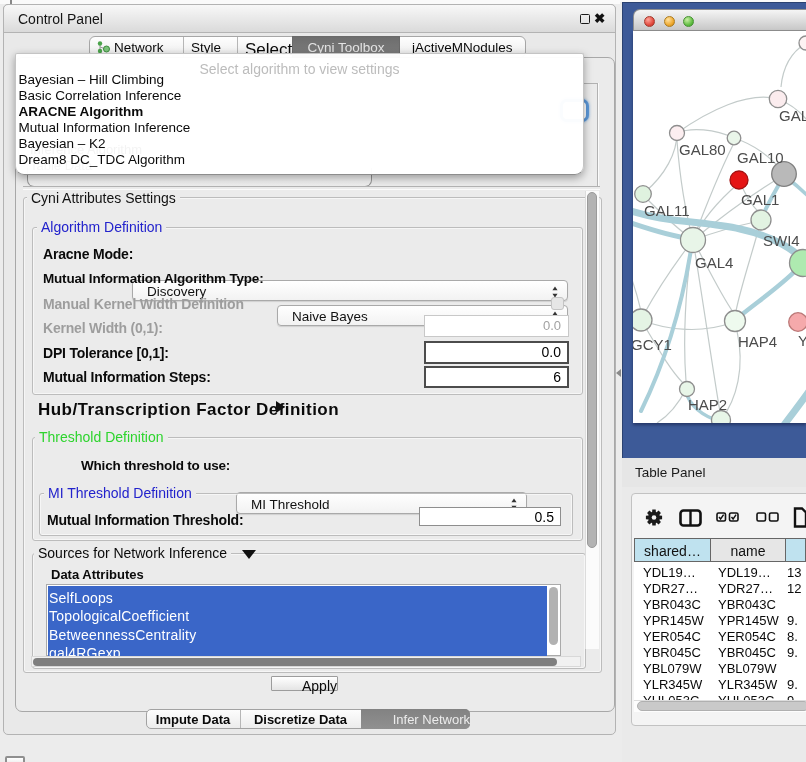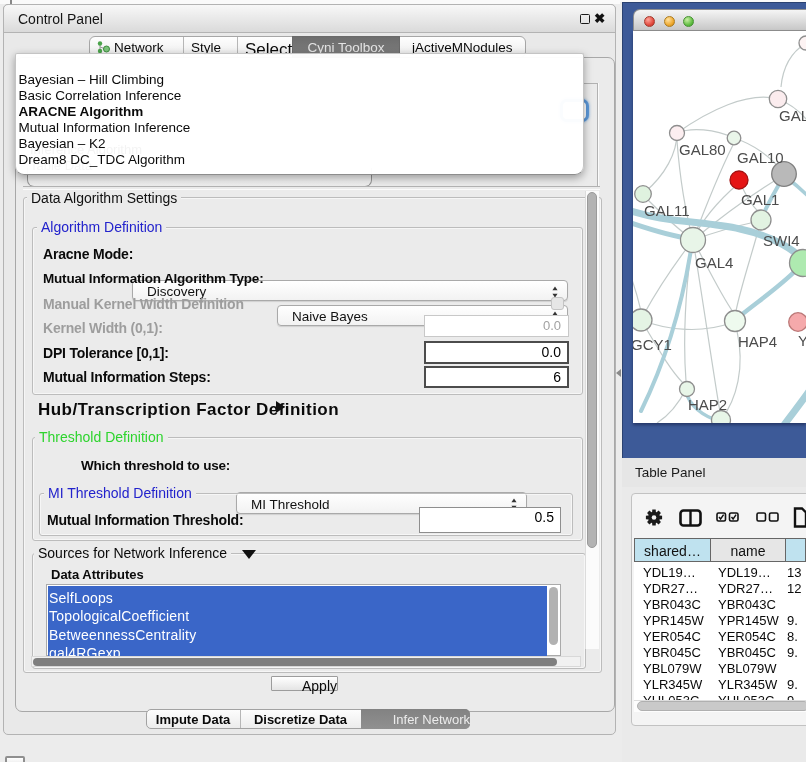--- a/index.html
+++ b/index.html
@@ -48,32 +48,33 @@
     <circle cx="4" cy="11" r="2.2" fill="#4aa34a"></circle>
   <circle cx="10.5" cy="9" r="3" fill="#7cc47c" stroke="#3c8c3c"></circle>
 </svg>
 <div class="abs" style="left:114px;top:40px;font-size:13.5px;color:#0a0a0a;">Network</div>
 <div class="abs" style="left:191px;top:40px;font-size:13.5px;color:#0a0a0a;">Style</div>
 <div class="abs" style="left:245px;top:40px;font-size:17px;color:#0a0a0a;">Select</div>
 <div class="abs" style="left:292px;top:40px;width:108px;text-align:center;font-size:13.5px;color:#e4e4e4;">Cyni Toolbox</div>
 <div class="abs" style="left:412px;top:40px;font-size:13.5px;color:#0a0a0a;">jActiveMNodules</div>
 
 <div class="abs" style="left:15px;top:53px;width:569px;height:122px;background:rgba(255,255,255,.97);border:1px solid #c4c4c4;border-bottom:1px solid #8d8d8d;border-radius:2px 2px 9px 9px;box-shadow:0 3px 8px rgba(0,0,0,.35);box-sizing:border-box;">
+  <div class="abs" style="left:0;top:7px;width:100%;text-align:center;font-size:14px;color:#bcbcbc;">Select algorithm to view settings</div>
   <div class="abs" style="left:14px;top:88px;font-size:13px;color:rgba(90,90,90,.07);">Inference Algorithm</div>
   <div class="abs" style="left:14px;top:104px;font-size:13px;color:rgba(90,90,90,.06);">Table Data</div>
   <div class="abs" style="left:2.5px;top:18px;font-size:13.5px;color:#0a0a0a;line-height:16.1px;white-space:pre;">Bayesian – Hill Climbing
 Basic Correlation Inference
 <b>ARACNE Algorithm</b>
 Mutual Information Inference
 Bayesian – K2
 Dream8 DC_TDC Algorithm</div>
 </div>
 
 <div class="abs gbox" style="left:23px;top:197px;width:577px;height:474px;"></div>
-<div class="abs gtitle" style="left:27px;top:191px;color:#111;">Data Algorithm Settings</div>
+<div class="abs gtitle" style="left:27px;top:191px;color:#111;">Cyni Attributes Settings</div>
 
 <div class="abs gbox" style="left:32px;top:227px;width:549px;height:166px;"></div>
 <div class="abs gtitle" style="left:37px;top:220px;color:#2222cc;">Algorithm Definition</div>
 
 <div class="abs b12" style="left:43px;top:246px;">Aracne Mode:</div>
 <div class="abs combo" style="left:132px;top:242px;width:436px;height:21px;box-sizing:border-box;">
   <span class="ct">Discovery</span>
   <svg class="arrows" viewBox="0 0 7 13">
       <path d="M3.5 0 L6.5 4.5 L0.5 4.5 Z M3.5 13 L6.5 8.5 L0.5 8.5 Z" fill="#333"></path>
     </svg>
@@ -102,21 +103,21 @@
 <div class="abs b12" style="left:81px;top:458px;font-size:13.5px;">Which threshold to use:</div>
 <div class="abs combo" style="left:236px;top:454px;width:291px;height:22px;box-sizing:border-box;">
   <span class="ct" style="top:4px;">MI Threshold</span>
   <svg class="arrows" viewBox="0 0 7 13" style="top:5px;">
       <path d="M3.5 0 L6.5 4.5 L0.5 4.5 Z M3.5 13 L6.5 8.5 L0.5 8.5 Z" fill="#333"></path>
     </svg>
 </div>
 <div class="abs gbox" style="left:39px;top:493px;width:532px;height:41px;"></div>
 <div class="abs gtitle" style="left:44px;top:486px;color:#2222cc;">MI Threshold Definition</div>
 <div class="abs b12" style="left:47px;top:512px;">Mutual Information Threshold:</div>
-<div class="abs field" style="left:419px;top:507px;width:142px;height:26px;border:1px solid #8e8e8e;box-sizing:border-box;color:#000;font-size:14px;line-height:19px;padding-right:6px;">0.5</div>
+<div class="abs field" style="left:419px;top:507px;width:142px;height:19px;border:1px solid #8e8e8e;box-sizing:border-box;color:#000;font-size:14px;line-height:19px;padding-right:6px;">0.5</div>
 
 <div class="abs gbox" style="left:32px;top:553px;width:552px;height:114px;"></div>
 <div class="abs gtitle" style="left:34px;top:546px;color:#0a0a0a;">Sources for Network Inference</div>
 <div class="abs" style="left:242px;top:550px;width:0;height:0;border-top:9px solid #111;border-left:7px solid transparent;border-right:7px solid transparent;"></div>
 <div class="abs" style="left:32px;top:567px;font-size:13px;font-weight:bold;color:#0a0a0a;margin-left:19px;">Data Attributes</div>
 <div class="abs" style="left:46px;top:584px;width:515px;height:72px;background:#fff;border:1px solid #aaa;box-sizing:border-box;">
   <div class="abs" style="left:1px;top:1px;width:499px;height:70px;background:#3a66c8;"></div>
   <div class="abs" style="left:2px;top:4px;font-size:14px;letter-spacing:0.2px;color:#fff;line-height:18.4px;white-space:pre;">SelfLoops
 TopologicalCoefficient
 BetweennessCentrality

